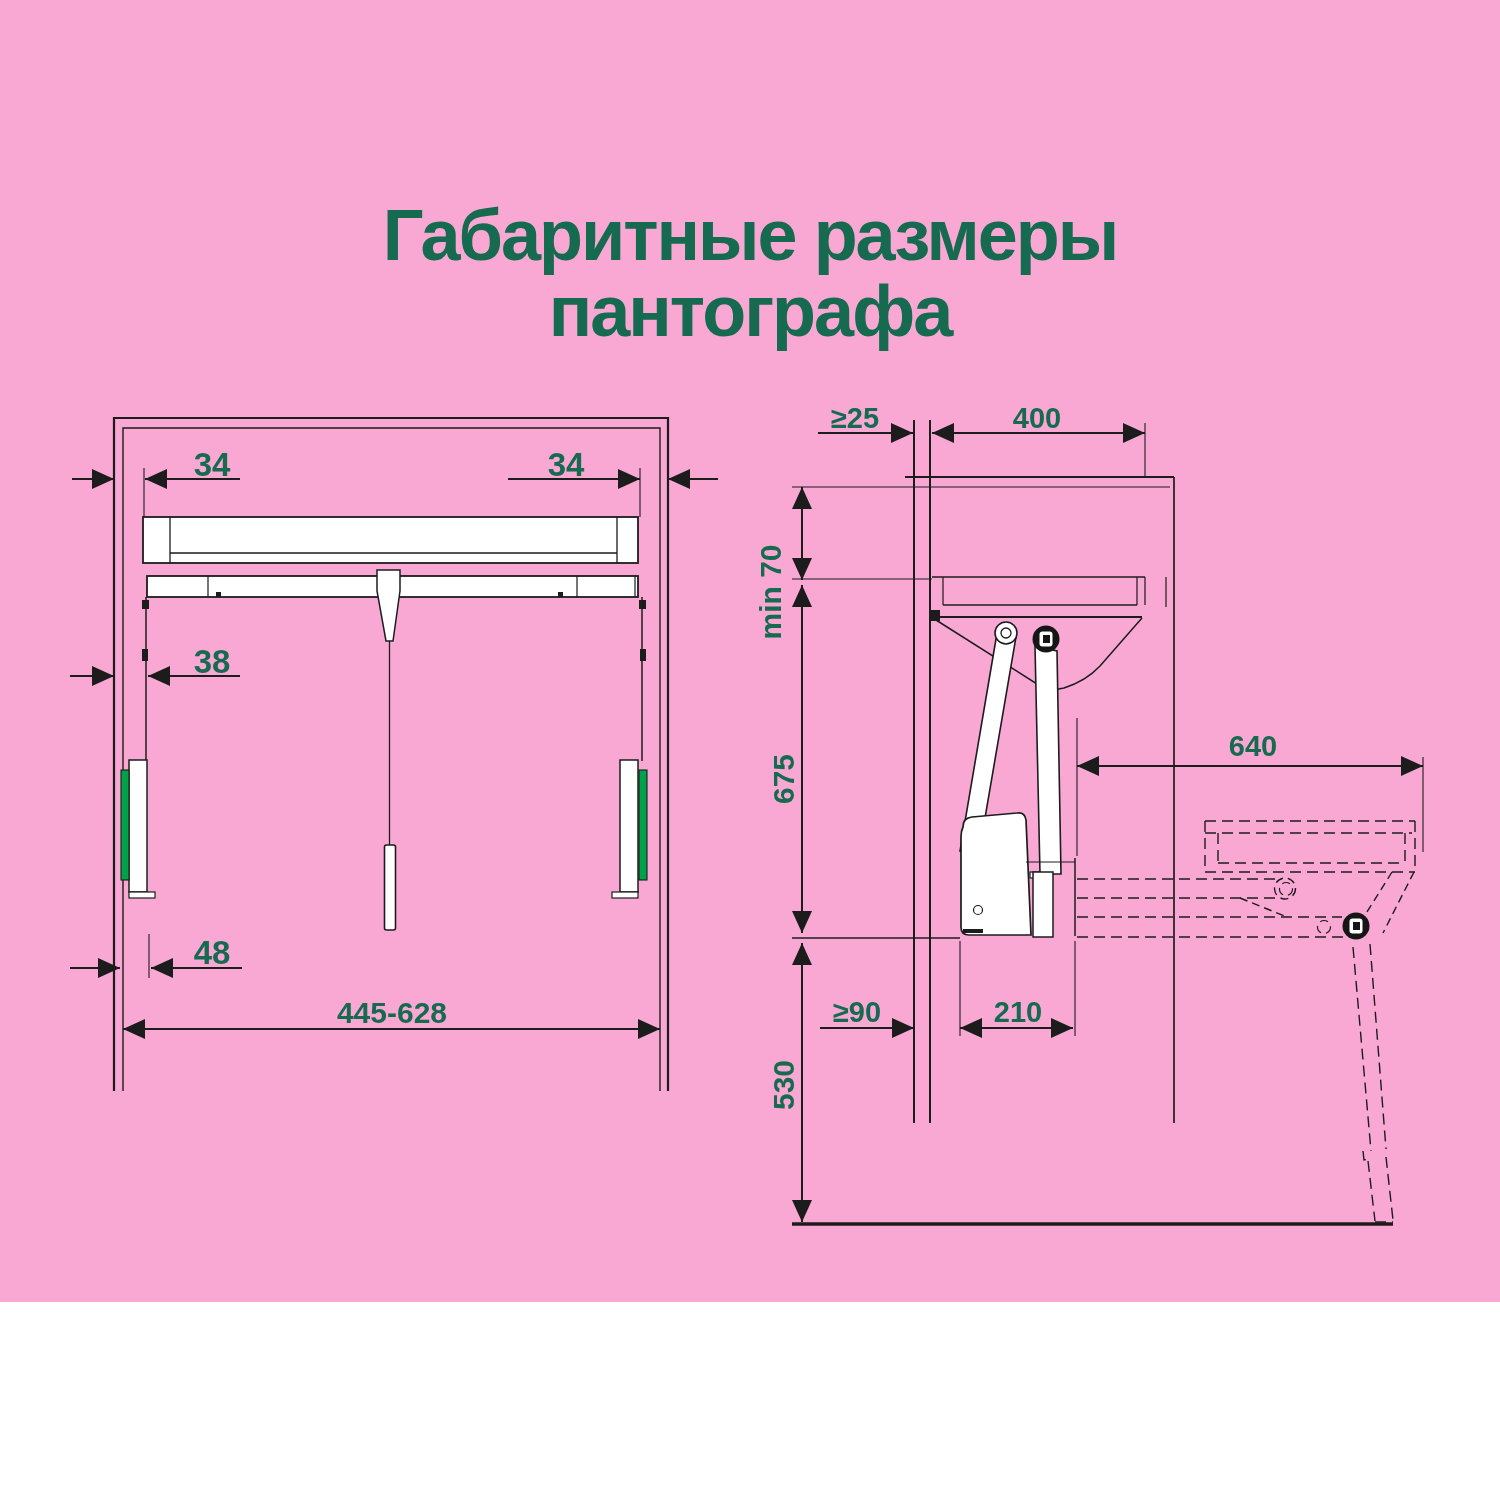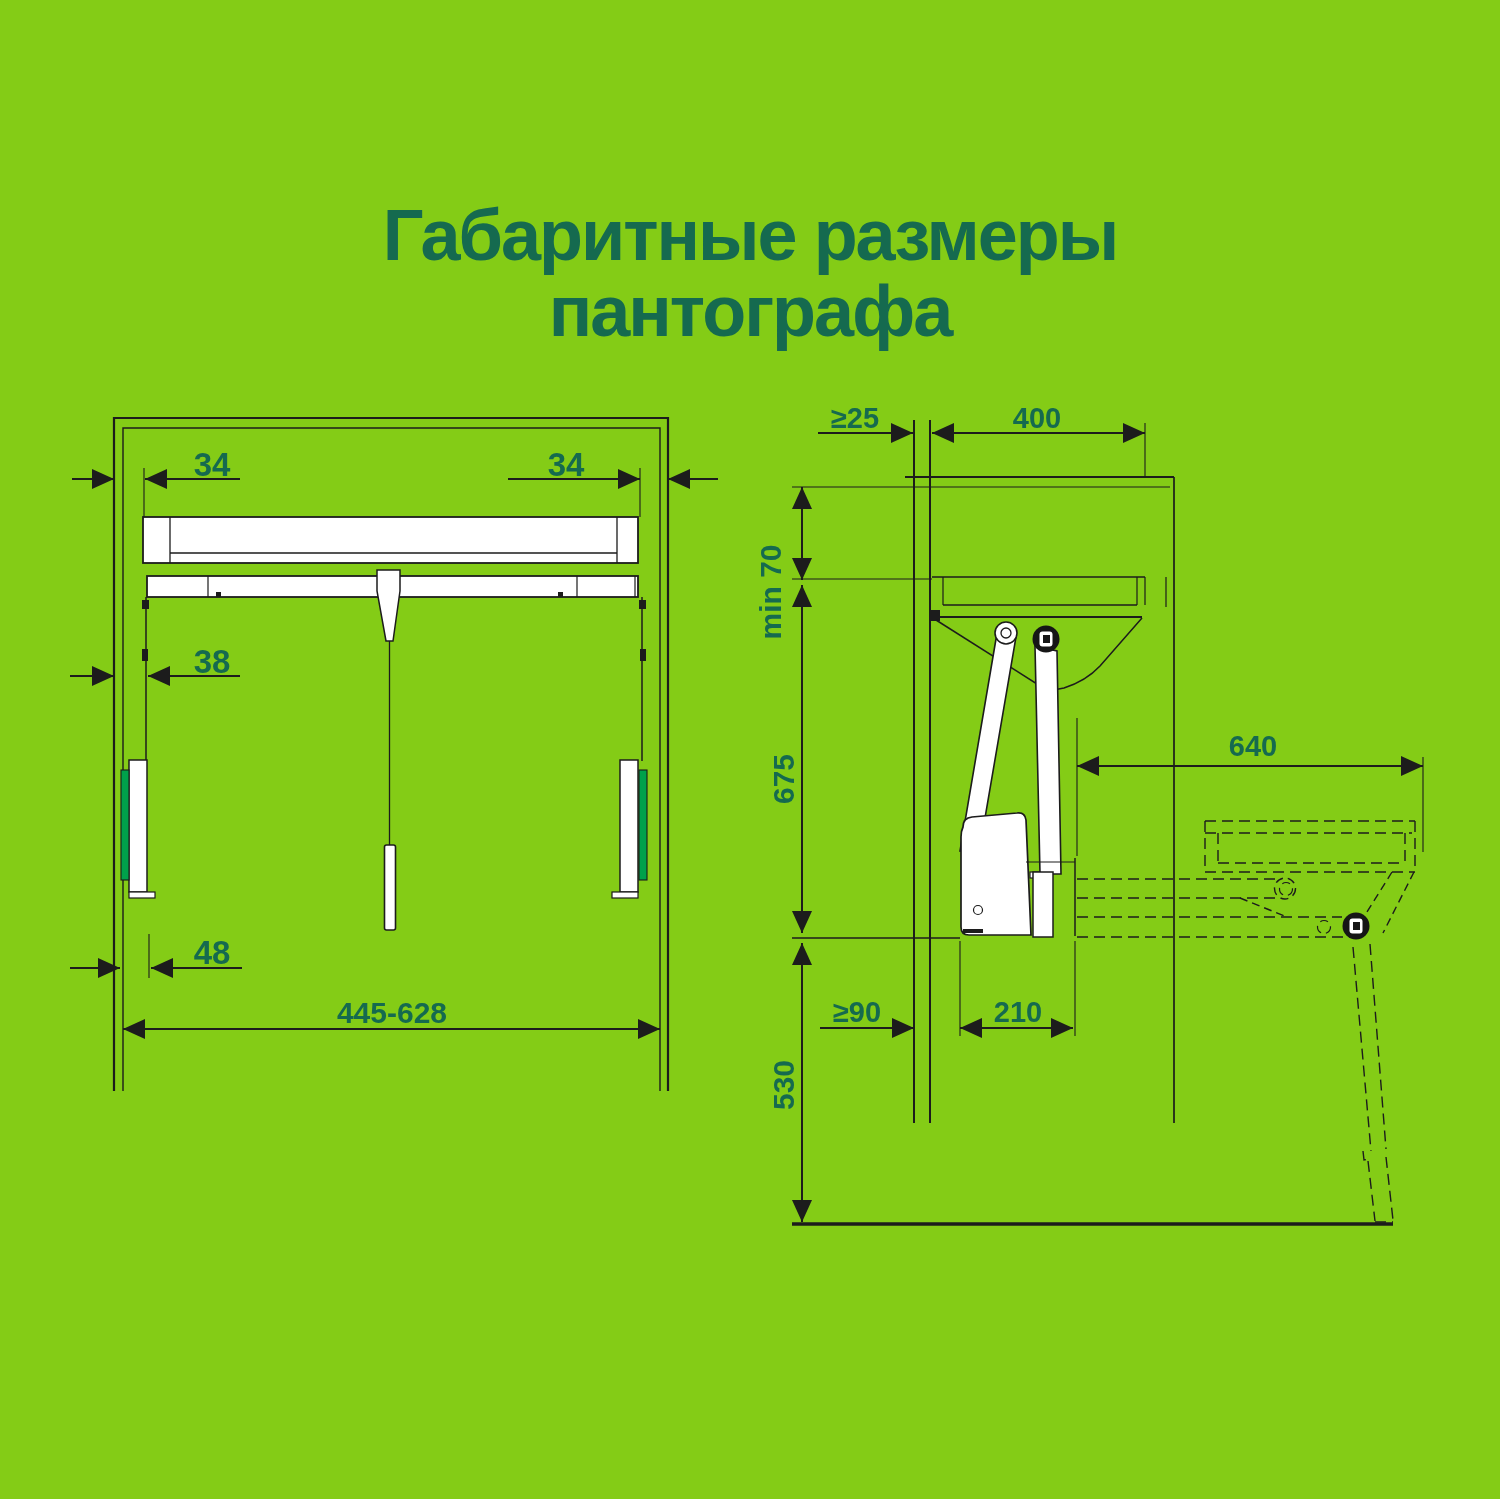--- a/index.html
+++ b/index.html
@@ -1,16 +1,16 @@
 <!DOCTYPE html>
 <html><head>
 <meta charset="utf-8">
 <style>
   html,body{margin:0;padding:0;background:#ffffff;}
-  #stage{position:relative;width:1500px;height:1499px;background:#84cc16;overflow:hidden;}
+  #stage{position:relative;width:1500px;height:1302px;background:#f9a8d4;overflow:hidden;}
   svg{display:block;}
   text{font-family:"Liberation Sans","DejaVu Sans",sans-serif;font-weight:bold;}
   .title-txt{font-size:72px;letter-spacing:-2px;}
   .dim-big{font-size:33px;}
   .dim-mid{font-size:30px;}
   .dim-sm{font-size:29px;}
   .s{stroke:#1c1c1c;fill:none;}
   .f{fill:#1c1c1c;stroke:none;}
   .w{fill:#ffffff;stroke:#1c1c1c;}
   .dash{stroke-dasharray:11 6;}

